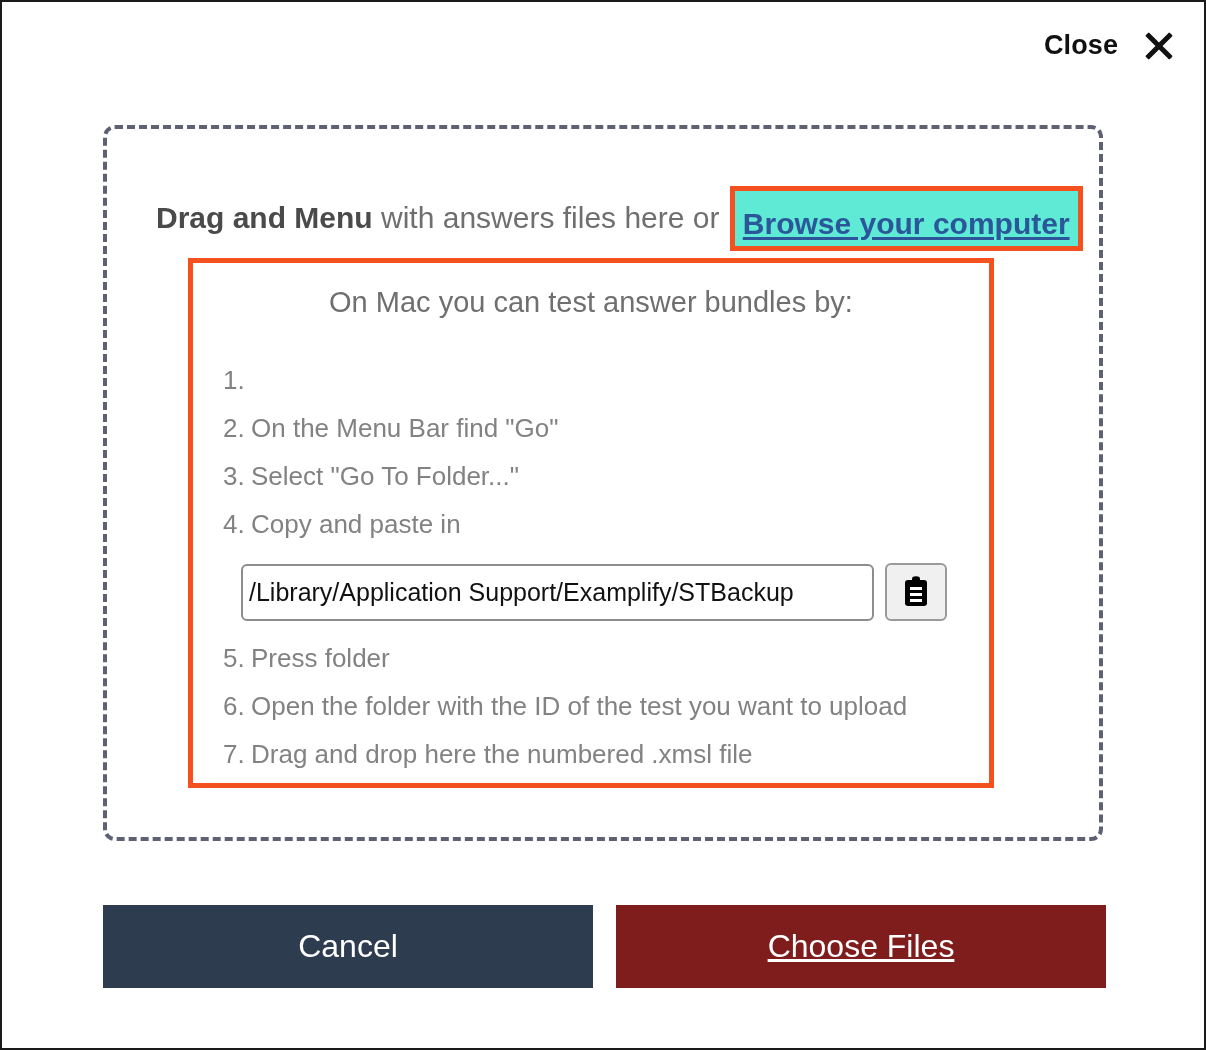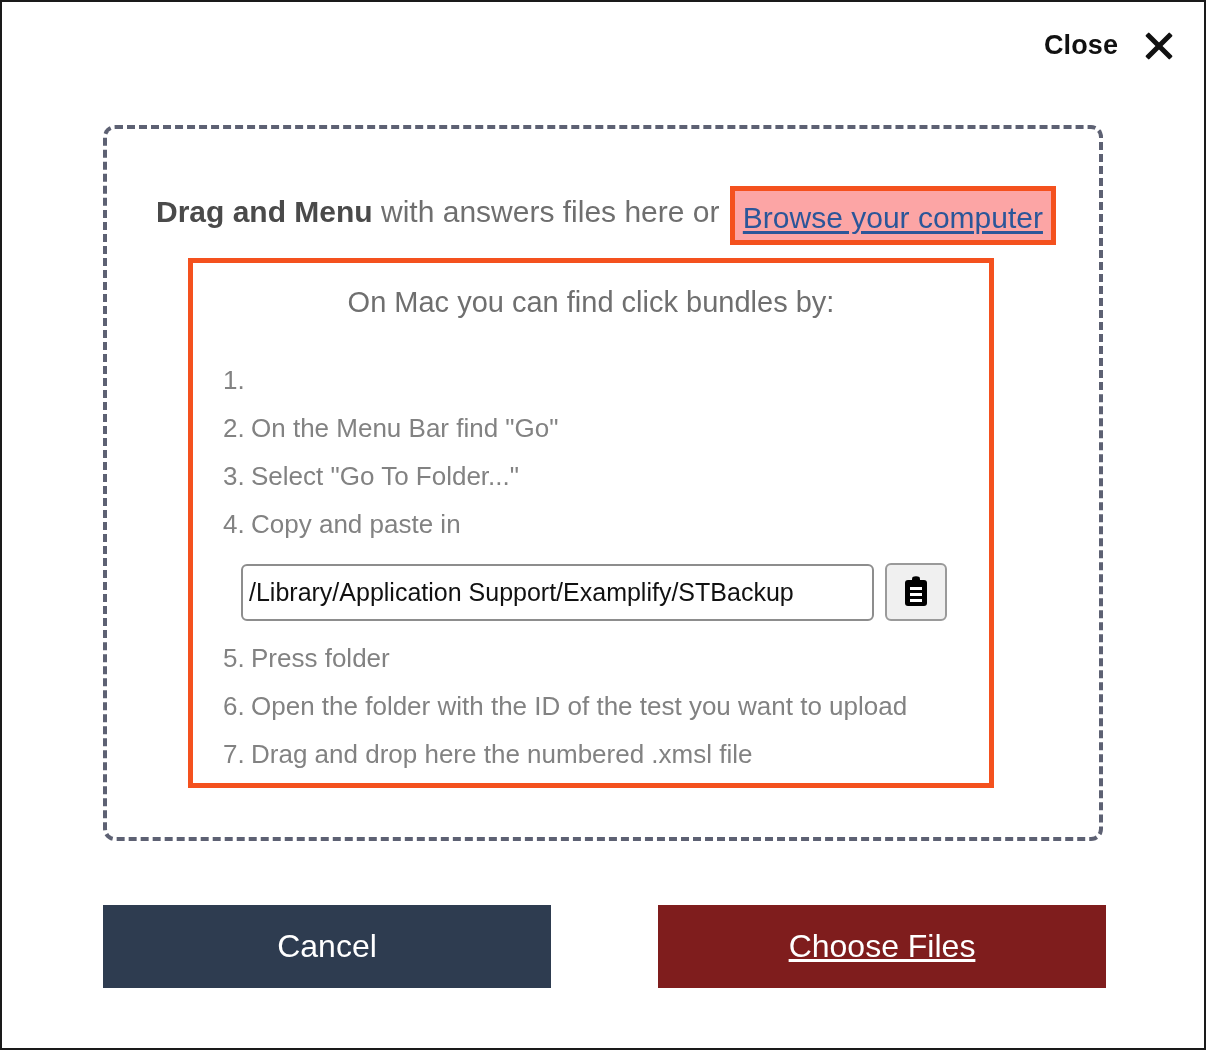--- a/index.html
+++ b/index.html
@@ -84,25 +84,26 @@
     white-space: nowrap;
   }
   .drag-strong {
     font-weight: 700;
     color: #4a4a4a;
   }
   .browse-wrap {
     display: inline-block;
     box-sizing: border-box;
     border: 5px solid #f4511e;
-    background: #fca5a5;
-    padding: 8px 8px 3px 8px;
+    background: #5eead4;
+    padding: 14px 8px 3px 8px;
     margin-left: 2px;
     vertical-align: -6px;
     cursor: pointer;
+    font-weight: bold;
   }
   .browse-link {
     font-size: 30px;
     color: #2b5699;
     text-decoration: underline;
     text-underline-offset: 3px;
     white-space: nowrap;
   }
 
   
@@ -190,21 +191,21 @@
   .footer {
     position: absolute;
     left: 101px;
     top: 903px;
     width: 1003px;
     display: flex;
     justify-content: space-between;
   }
   .btn {
     box-sizing: border-box;
-    width: 448px;
+    width: 490px;
     height: 83px;
     border: none;
     font-family: "Liberation Sans", sans-serif;
     font-size: 32px;
     color: #ffffff;
     cursor: pointer;
   }
   .btn-cancel { background: #2e3c50; }
   .btn-choose { background: #7f1d1d; text-decoration: underline; }
 </style>
@@ -219,21 +220,21 @@
   </div>
 
   <div class="dropzone">
 
     <div class="drag-line">
       <span class="drag-strong">Drag and Menu</span><span> with answers files here or </span><span class="browse-wrap"><span class="browse-link">Browse your computer</span></span>
     </div>
 
     <div class="instructions">
 
-      <div class="inst-heading">On Mac you can find click bundles by:</div>
+      <div class="inst-heading">On Mac you can test answer bundles by:</div>
 
       <ul class="steps">
         <li class="step step-1">
           <span class="step-num">1.</span>
         </li>
         <li class="step step-2">
           <span class="step-num">2.</span>
           <span class="step-text">On the Menu Bar find "Go"</span>
         </li>
         <li class="step step-3">

